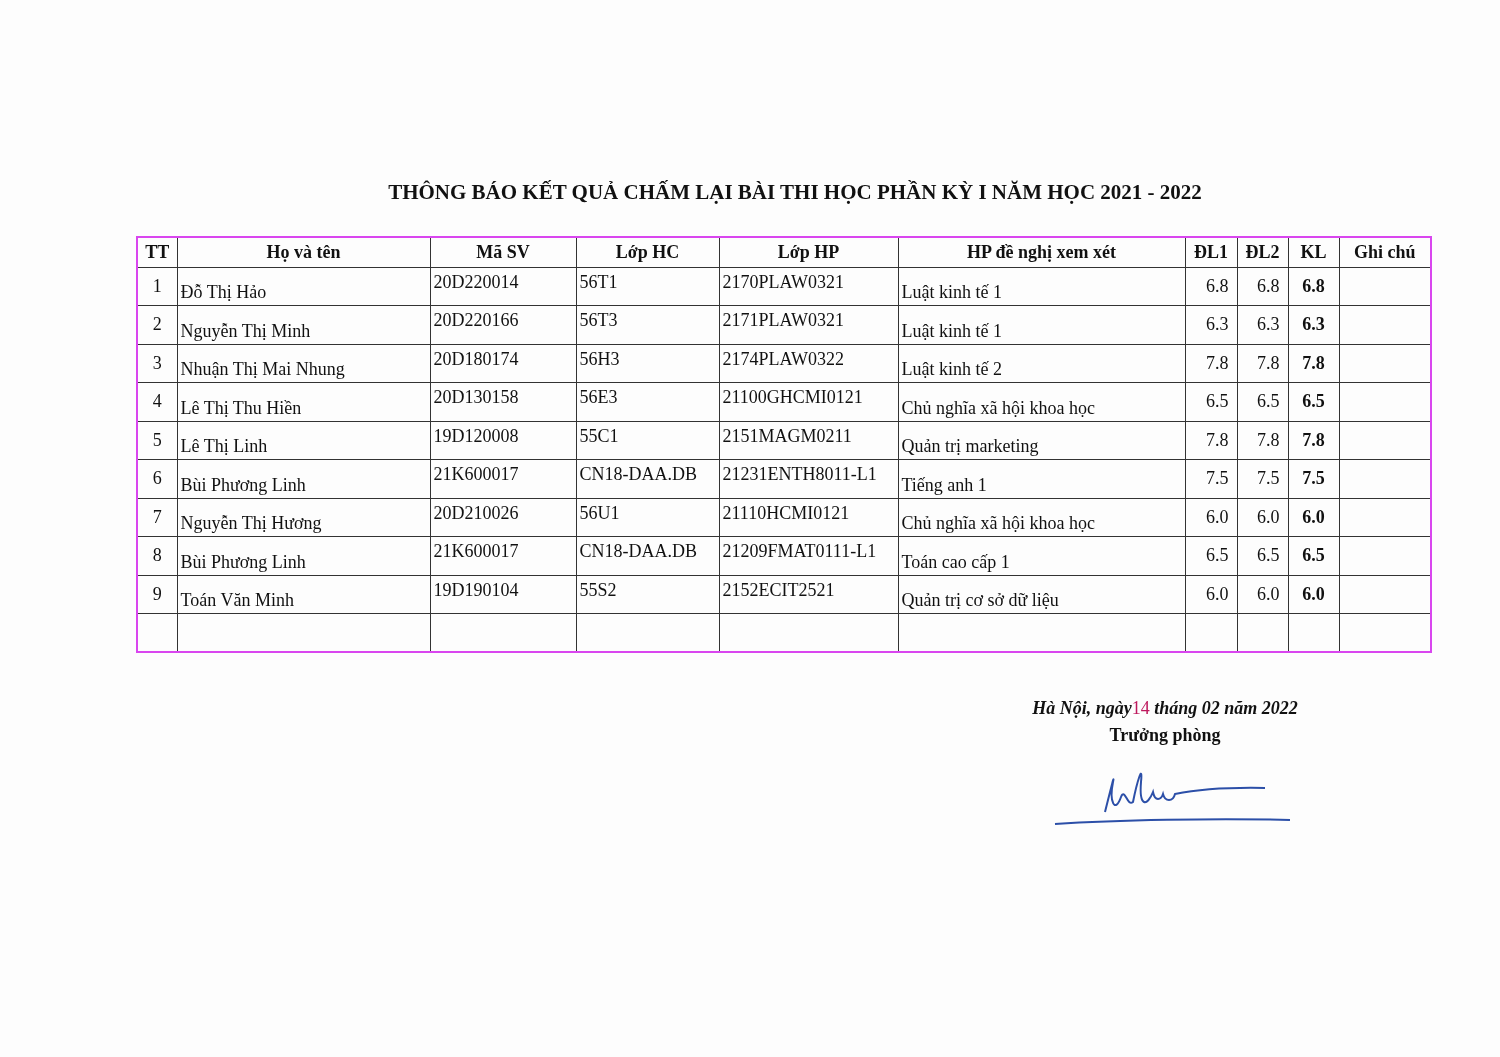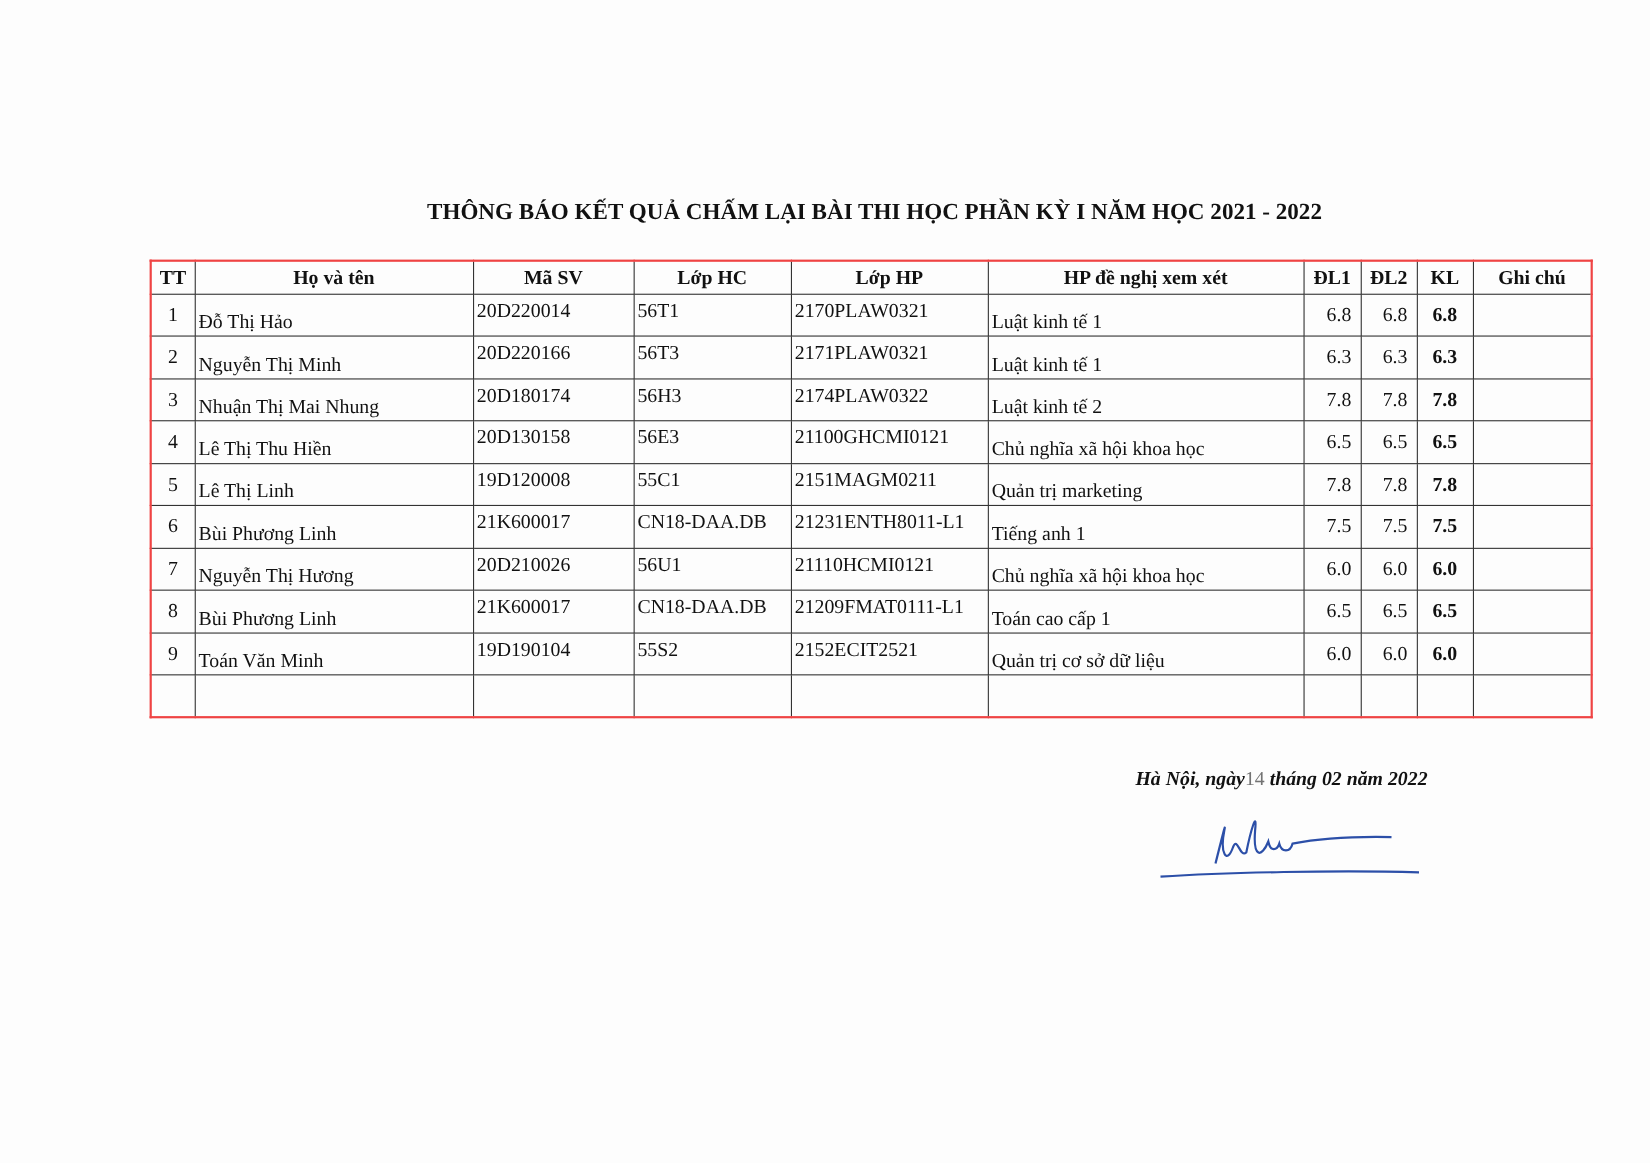--- a/index.html
+++ b/index.html
@@ -1,30 +1,30 @@
 <!DOCTYPE html>
 <html><head>
 <meta charset="utf-8">
 <style>
   html,body{margin:0;padding:0;}
   body{width:1500px;height:1057px;background:#fdfdfd;position:relative;overflow:hidden;font-family:"Liberation Serif","DejaVu Serif",serif;color:#111;}
   .org{position:absolute;left:187px;top:100px;font-weight:bold;font-size:17px;line-height:28px;}
   .org .l2{padding-left:8px;}
   .title{position:absolute;left:0;width:1590px;top:180px;text-align:center;font-weight:bold;font-size:21px;}
-  table{position:absolute;left:136px;top:236px;border-collapse:collapse;border:2px solid #ef4444;font-size:18px;padding-left:31px;}
+  table{position:absolute;left:136px;top:236px;border-collapse:collapse;border:2px solid #d946ef;font-size:18px;padding-left:31px;}
   th,td{border:1px solid #333;padding:0 3px;height:38.5px;box-sizing:border-box;}
   th{font-weight:bold;height:30px;font-size:18px;}
   td.tt{text-align:center;}
   td.txt{vertical-align:top;padding-top:4px;}
   td.sub{vertical-align:bottom;padding-bottom:2px;}
   td.num{text-align:right;padding-right:8px;}
   td.kl{font-weight:bold;text-align:center;}
   .sign{position:absolute;left:1000px;top:698px;width:330px;text-align:center;}
   .sign .date{font-style:italic;font-weight:bold;font-size:18px;}
-  .sign .day{color:#737373;font-style:normal;font-weight:normal;}
+  .sign .day{color:#be185d;font-style:normal;font-weight:normal;}
   .sign .role{font-weight:bold;font-size:18px;margin-top:6px;}
   .sign svg{display:block;margin:6px auto 0 auto;}
   .sign .name{font-weight:bold;font-size:18px;margin-top:4px;}
 </style>
 </head>
 <body>
 
 <div class="org">
 </div>
 
@@ -35,21 +35,21 @@
     <tr>
       <th style="width:40px">TT</th>
       <th style="width:253px">Họ và tên</th>
       <th style="width:146px">Mã SV</th>
       <th style="width:143px">Lớp HC</th>
       <th style="width:179px">Lớp HP</th>
       <th style="width:287px">HP đề nghị xem xét</th>
       <th style="width:52px">ĐL1</th>
       <th style="width:51px">ĐL2</th>
       <th style="width:51px">KL</th>
-      <th style="width:108px">Ghi chú</th>
+      <th style="width:92px">Ghi chú</th>
     </tr>
   </thead>
   <tbody id="tbody">
       <tr>
         <td class="tt">1</td>
         <td class="txt sub">Đỗ Thị Hảo</td>
         <td class="txt">20D220014</td>
         <td class="txt">56T1</td>
         <td class="txt">2170PLAW0321</td>
         <td class="txt sub">Luật kinh tế 1</td>
@@ -166,17 +166,18 @@
         <td class="kl"></td>
         <td></td>
       </tr>
     </tbody>
 </table>
 
 <div class="sign">
   <div class="date">
     <span>Hà Nội, ngày</span><span class="day">14</span> <span>tháng 02  năm 2022</span>
   </div>
+  <div class="role">Trưởng phòng</div>
   <svg width="260" height="80" viewBox="0 0 260 80">
     <path d="M70 60 C75 40 80 20 78 30 C74 50 80 62 86 45 C90 35 92 55 98 50 C102 30 108 10 106 30 C104 55 112 55 118 40 C120 50 126 48 128 42 C130 50 138 50 140 42 C150 40 180 35 230 36" fill="none" stroke="#2c4fa8" stroke-width="2"></path>
     <path d="M20 72 C80 68 180 66 255 68" fill="none" stroke="#2c4fa8" stroke-width="2"></path>
   </svg>
 </div>
 
 </body></html>

